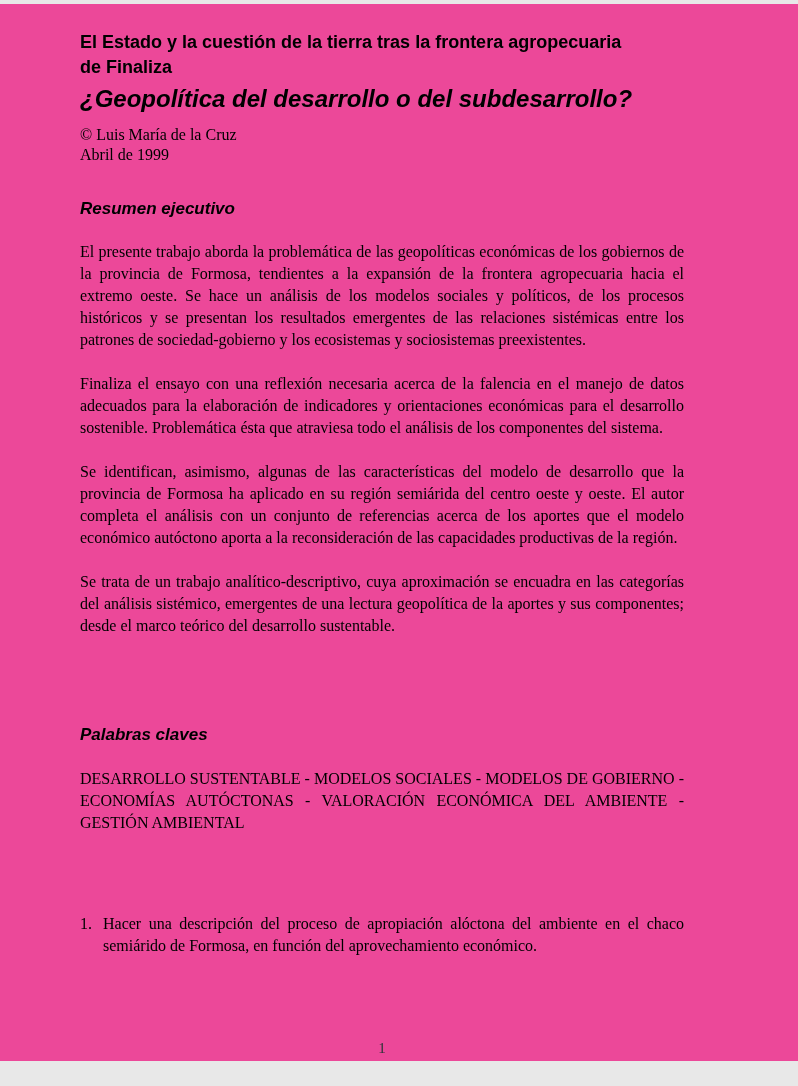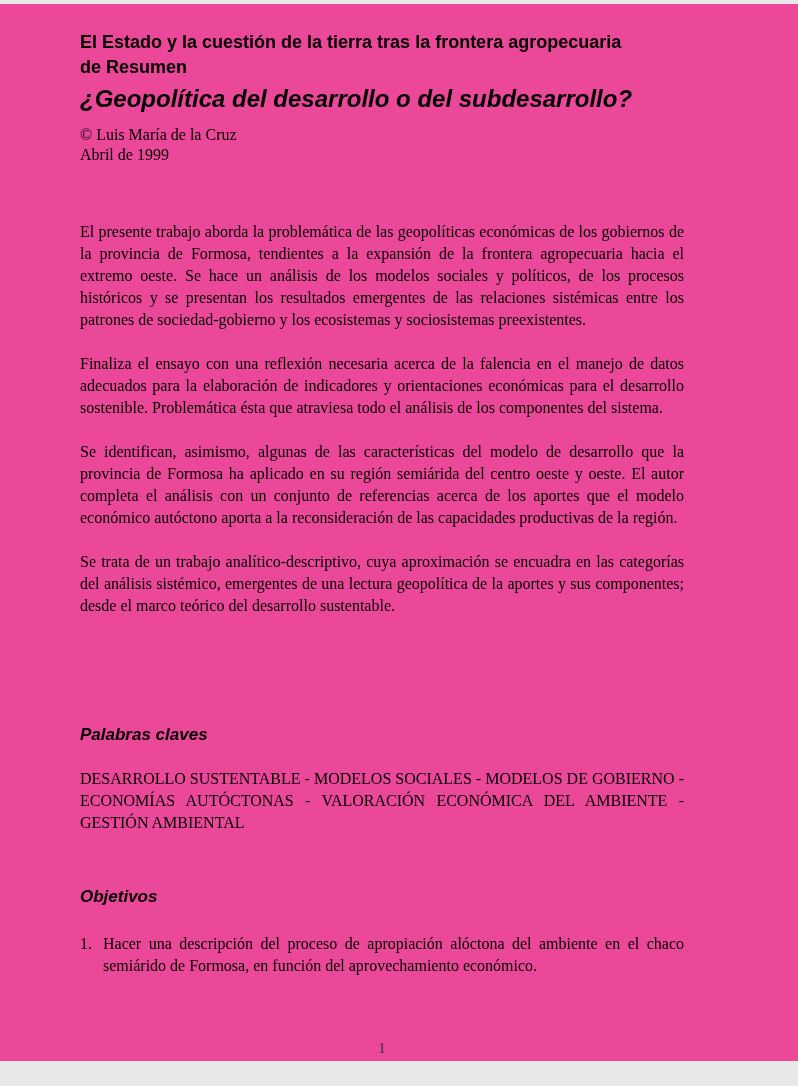--- a/index.html
+++ b/index.html
@@ -91,43 +91,43 @@
   }
 </style>
 </head>
 <body>
 
 <div class="page">
 
   <div class="content-block doc-header">
     <div class="doc-title">
       <div class="title-line">El Estado y la cuestión de la tierra tras la frontera agropecuaria</div>
-      <div class="title-line">de Resumen</div>
+      <div class="title-line">de Finaliza</div>
     </div>
     <div class="doc-subtitle">¿Geopolítica del desarrollo o del subdesarrollo?</div>
     <div class="author-block">
       <div>© Luis María de la Cruz</div>
       <div>Abril de 1999</div>
     </div>
   </div>
 
   <div class="content-block resumen-section">
+    <div class="section-heading">Resumen ejecutivo</div>
     <p class="body-text">El presente trabajo aborda la problemática de las geopolíticas económicas de los gobiernos de la provincia de Formosa, tendientes a la expansión de la frontera agropecuaria hacia el extremo oeste.  Se hace un análisis de los modelos sociales y políticos, de los procesos históricos y se presentan los resultados emergentes de las relaciones sistémicas entre los patrones de sociedad-gobierno y los ecosistemas y sociosistemas preexistentes.</p>
     <p class="body-text">Finaliza el ensayo con una reflexión necesaria acerca de la falencia en el manejo de datos adecuados para la elaboración de indicadores y orientaciones económicas para el desarrollo sostenible.  Problemática ésta que atraviesa todo el análisis de los componentes del sistema.</p>
     <p class="body-text">Se identifican, asimismo, algunas de las características del modelo de desarrollo que la provincia de Formosa ha aplicado en su región semiárida del centro oeste y oeste.  El autor completa el análisis con un conjunto de referencias acerca de los aportes que el modelo económico autóctono aporta a la reconsideración de las capacidades productivas de la región.</p>
     <p class="body-text">Se trata de un trabajo analítico-descriptivo, cuya aproximación se encuadra en las categorías del análisis sistémico, emergentes de una lectura geopolítica de la aportes y sus componentes; desde el marco teórico del desarrollo sustentable.</p>
   </div>
 
   <div class="content-block palabras-section">
     <div class="section-heading">Palabras claves</div>
     <p class="body-text">DESARROLLO SUSTENTABLE - MODELOS SOCIALES - MODELOS DE GOBIERNO - ECONOMÍAS AUTÓCTONAS - VALORACIÓN ECONÓMICA DEL AMBIENTE - GESTIÓN AMBIENTAL</p>
   </div>
 
   <div class="content-block objetivos-section">
-    <div class="section-heading">Objetivos</div>
     <div class="objective-list">
       <div class="objective-item">
         <span class="objective-number">1.</span>
         <div class="objective-text">Hacer una descripción del proceso de apropiación alóctona del ambiente en el chaco semiárido de Formosa, en función del aprovechamiento económico.</div>
       </div>
     </div>
   </div>
 
   <div class="page-number">1</div>
 

